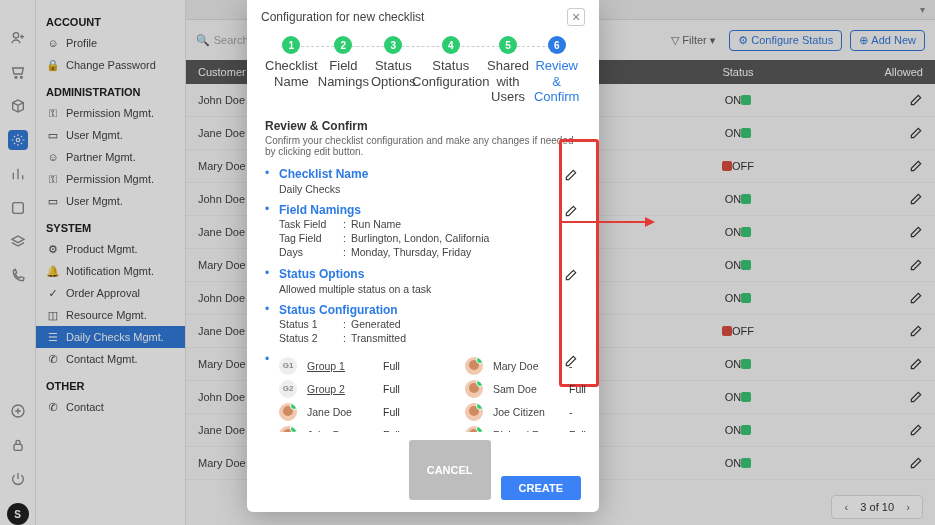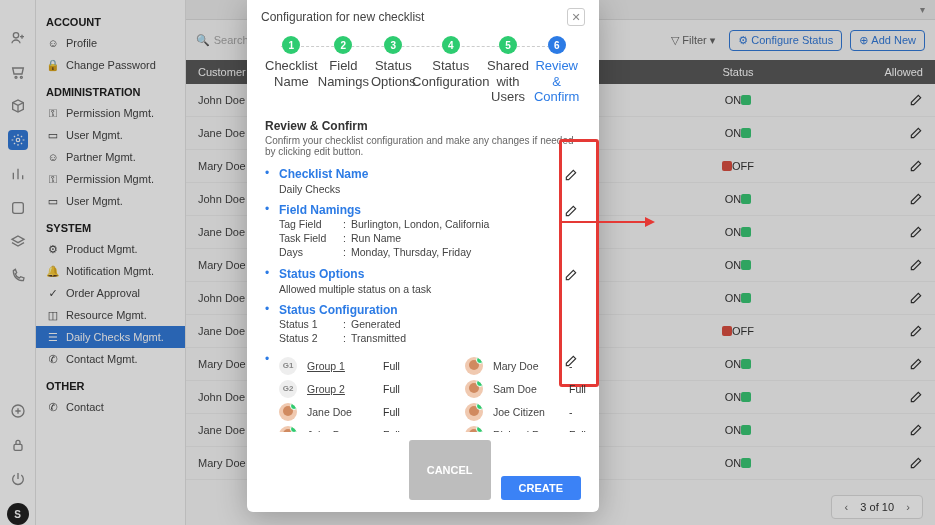--- a/index.html
+++ b/index.html
@@ -513,22 +513,22 @@
 
     <div class="section">
       <span class="section-title">Field Namings</span>
       <span class="edit-col">
           <span class="edit-btn">
             <svg class="edit-svg" viewBox="0 0 24 24" fill="none" stroke="#333" stroke-width="2">
               <path d="M4 20h4L20 8l-4-4L4 16v4z"></path>
             </svg>
           </span>
         </span>
+      <div class="kv"><span class="k">Task Field</span><span class="colon">:</span><span>Run Name</span></div>
       <div class="kv"><span class="k">Tag Field</span><span class="colon">:</span><span>Burlington, London, California</span></div>
-      <div class="kv"><span class="k">Task Field</span><span class="colon">:</span><span>Run Name</span></div>
       <div class="kv"><span class="k">Days</span><span class="colon">:</span><span>Monday, Thursday, Friday</span></div>
     </div>
 
     <div class="section">
       <span class="section-title">Status Options</span>
       <span class="edit-col">
           <span class="edit-btn">
             <svg class="edit-svg" viewBox="0 0 24 24" fill="none" stroke="#333" stroke-width="2">
               <path d="M4 20h4L20 8l-4-4L4 16v4z"></path>
             </svg>

